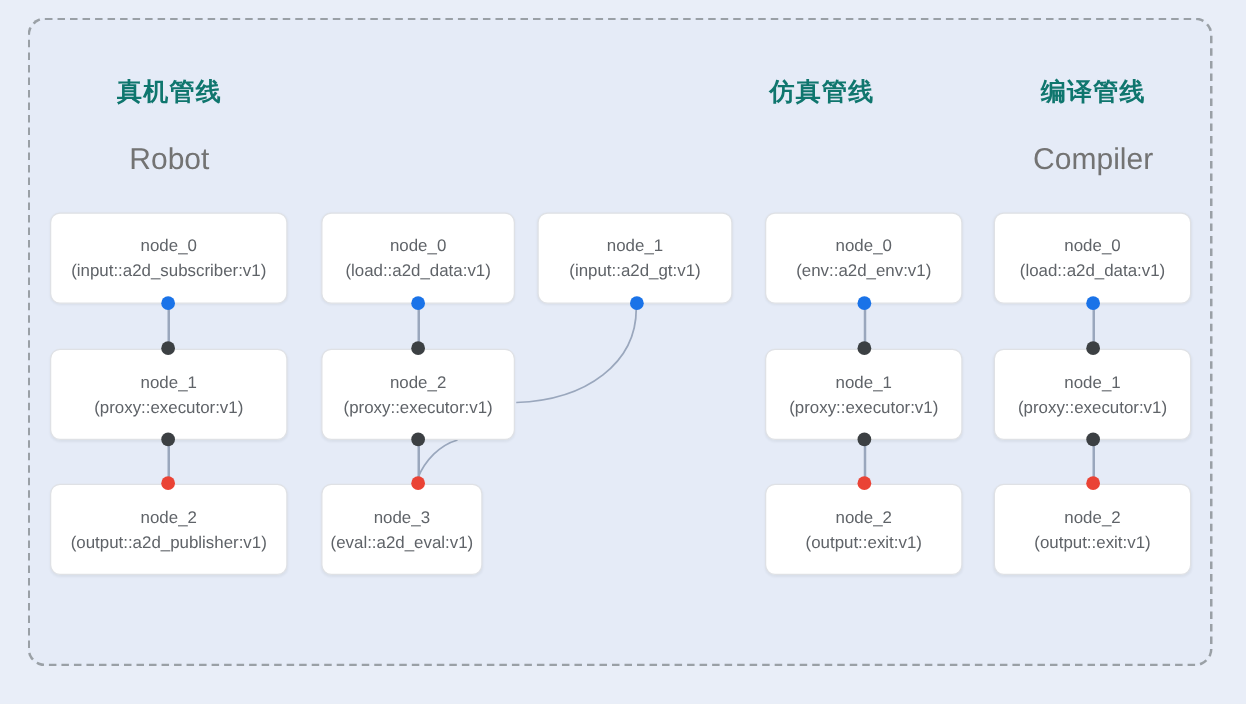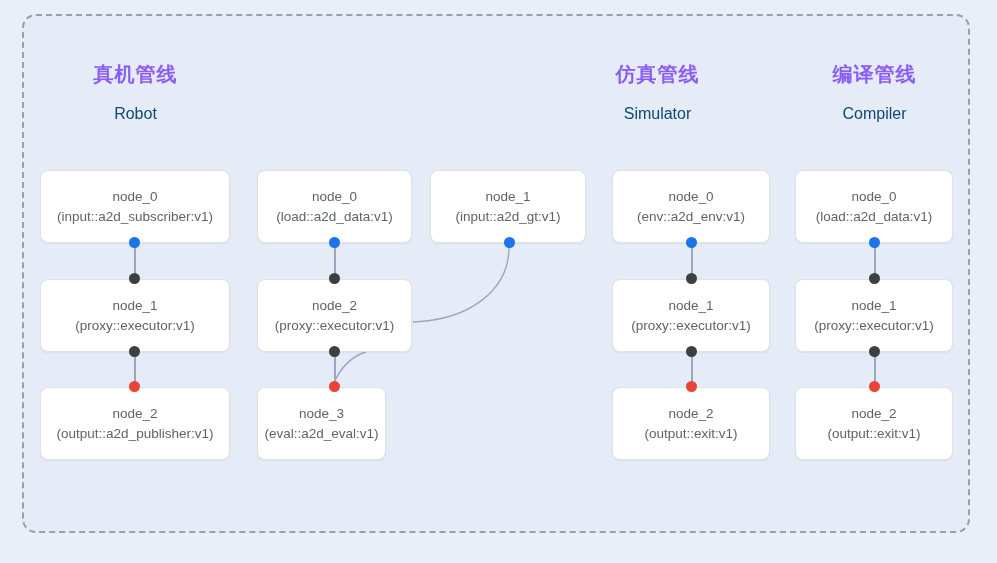--- a/index.html
+++ b/index.html
@@ -35,31 +35,31 @@
   }
   
   .col-header {
     position: absolute;
     text-align: center;
     pointer-events: none;
   }
   .col-title-cn {
     font-size: 20px;
     font-weight: bold;
-    color: #8b5cf6;
+    color: #0f766e;
     letter-spacing: 1px;
     line-height: 24px;
     white-space: nowrap;
   }
   .col-title-en {
-    font-size: 16px;
+    font-size: 24px;
     font-weight: normal;
-    color: #0c4a6e;
+    color: #737373;
     line-height: 24px;
-    margin-top: 16px;
+    margin-top: 30px;
     white-space: nowrap;
   }
   
   .node-box {
     position: absolute;
     box-sizing: border-box;
     background: #ffffff;
     border: 1px solid #dfe1e5;
     border-radius: 8px;
     display: flex;
@@ -118,21 +118,20 @@
   <div class="dashed-frame"></div>
 
   <div class="col-header" style="left:44px; top:62px; width:183px;">
     <div class="col-title-cn">真机管线</div>
     <div class="col-title-en">Robot</div>
   </div>
 
 
   <div class="col-header" style="left:566px; top:62px; width:183px;">
     <div class="col-title-cn">仿真管线</div>
-    <div class="col-title-en">Simulator</div>
   </div>
 
   <div class="col-header" style="left:783px; top:62px; width:183px;">
     <div class="col-title-cn">编译管线</div>
     <div class="col-title-en">Compiler</div>
   </div>
 
   <svg class="curves" viewBox="0 0 997 563">
 
     <path d="M 509 247 C 509 290 470 320 413 322" fill="none" stroke="#9aa7bd" stroke-width="1.4"></path>

